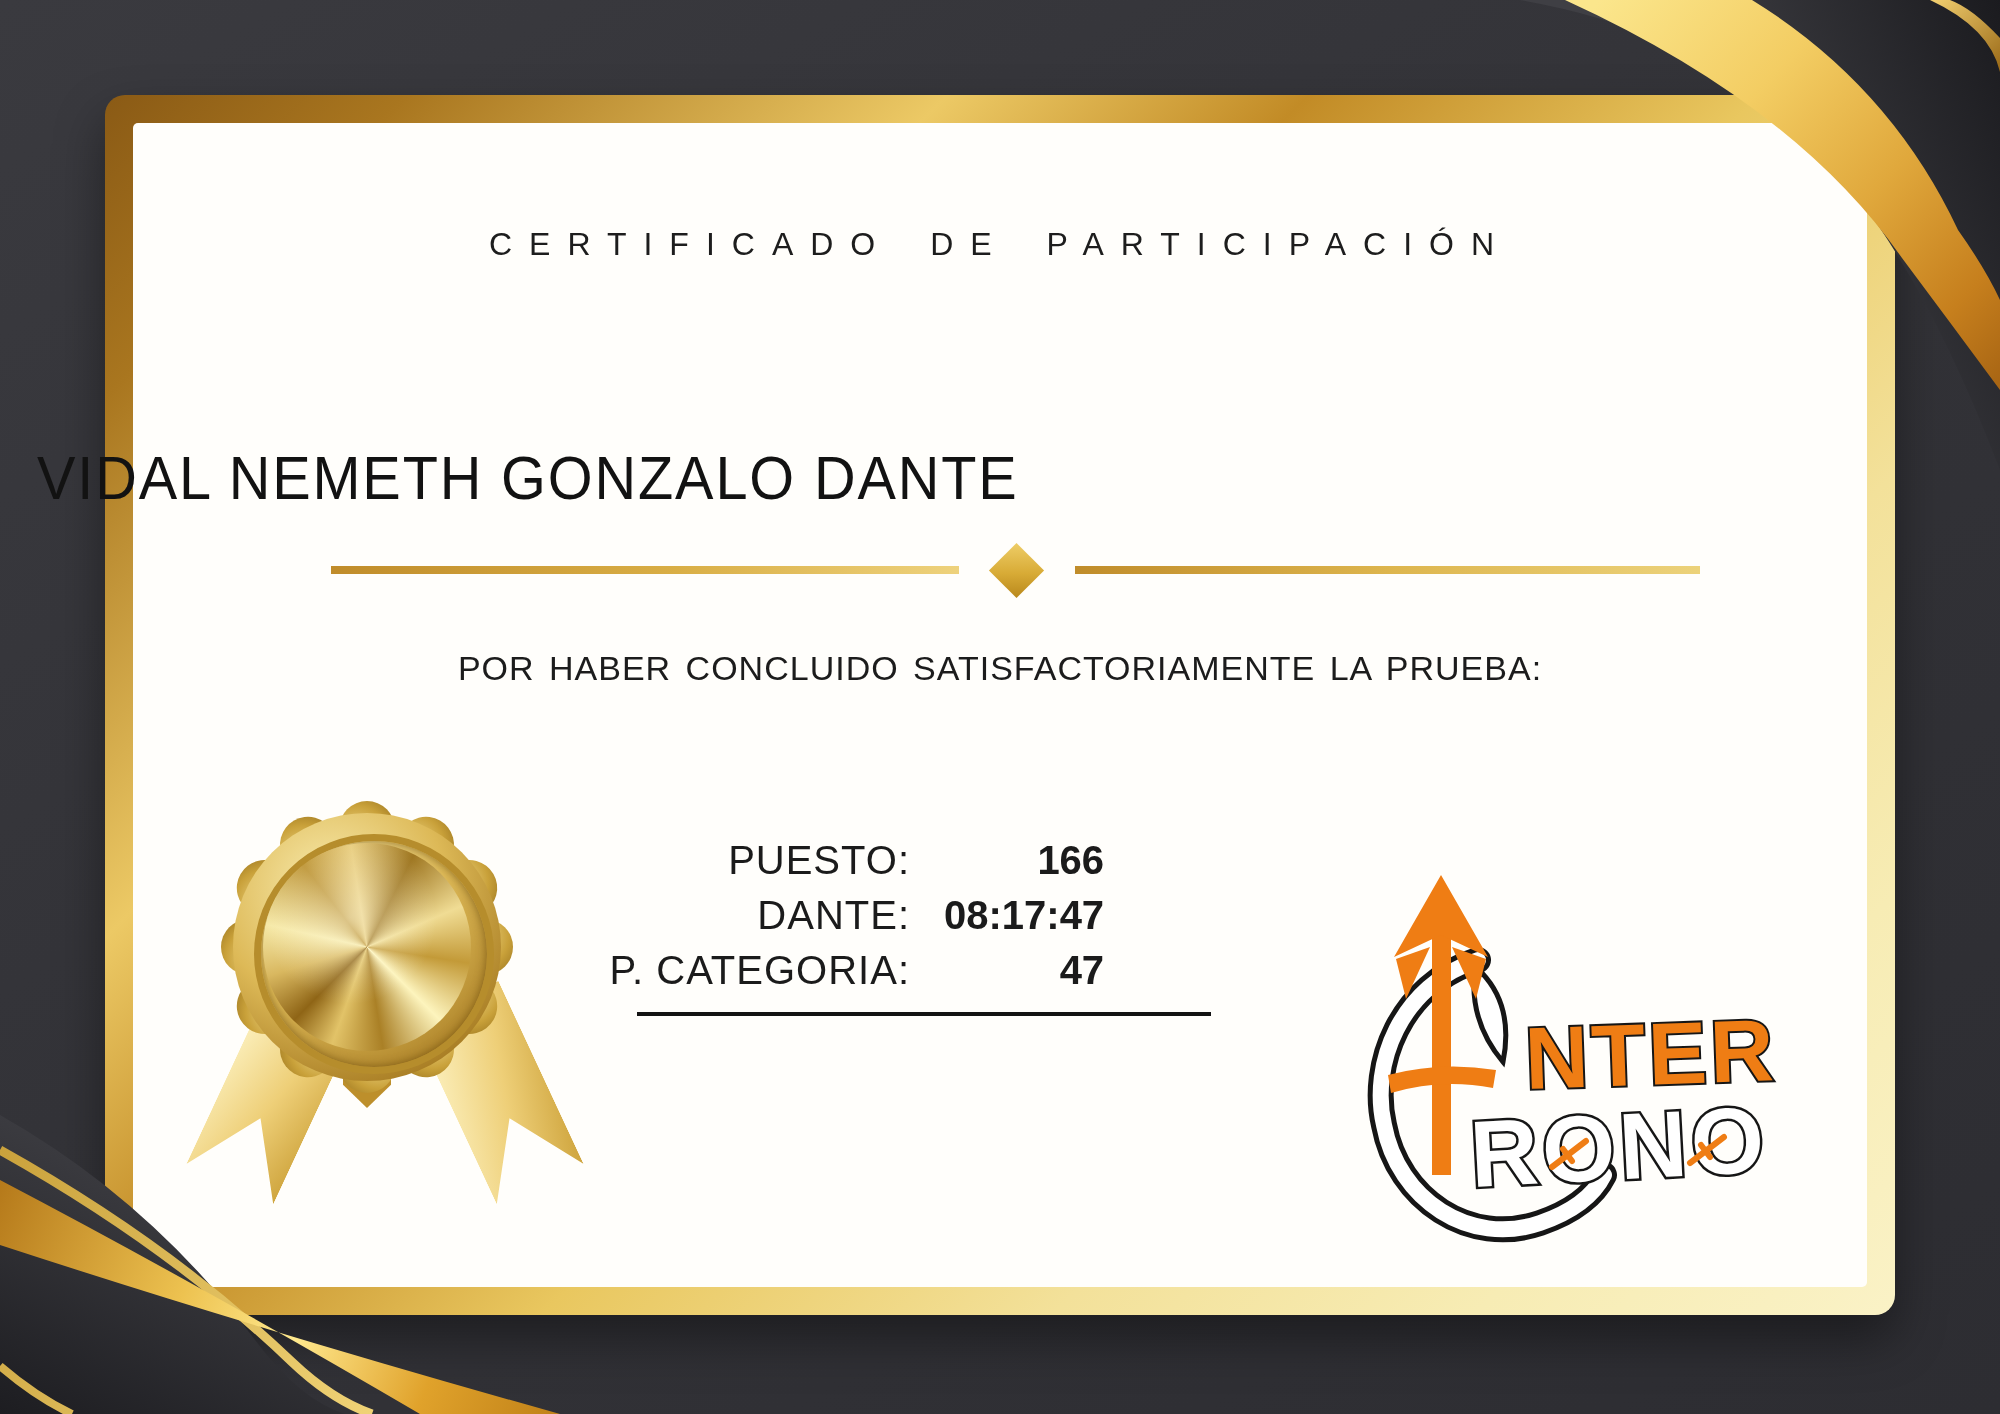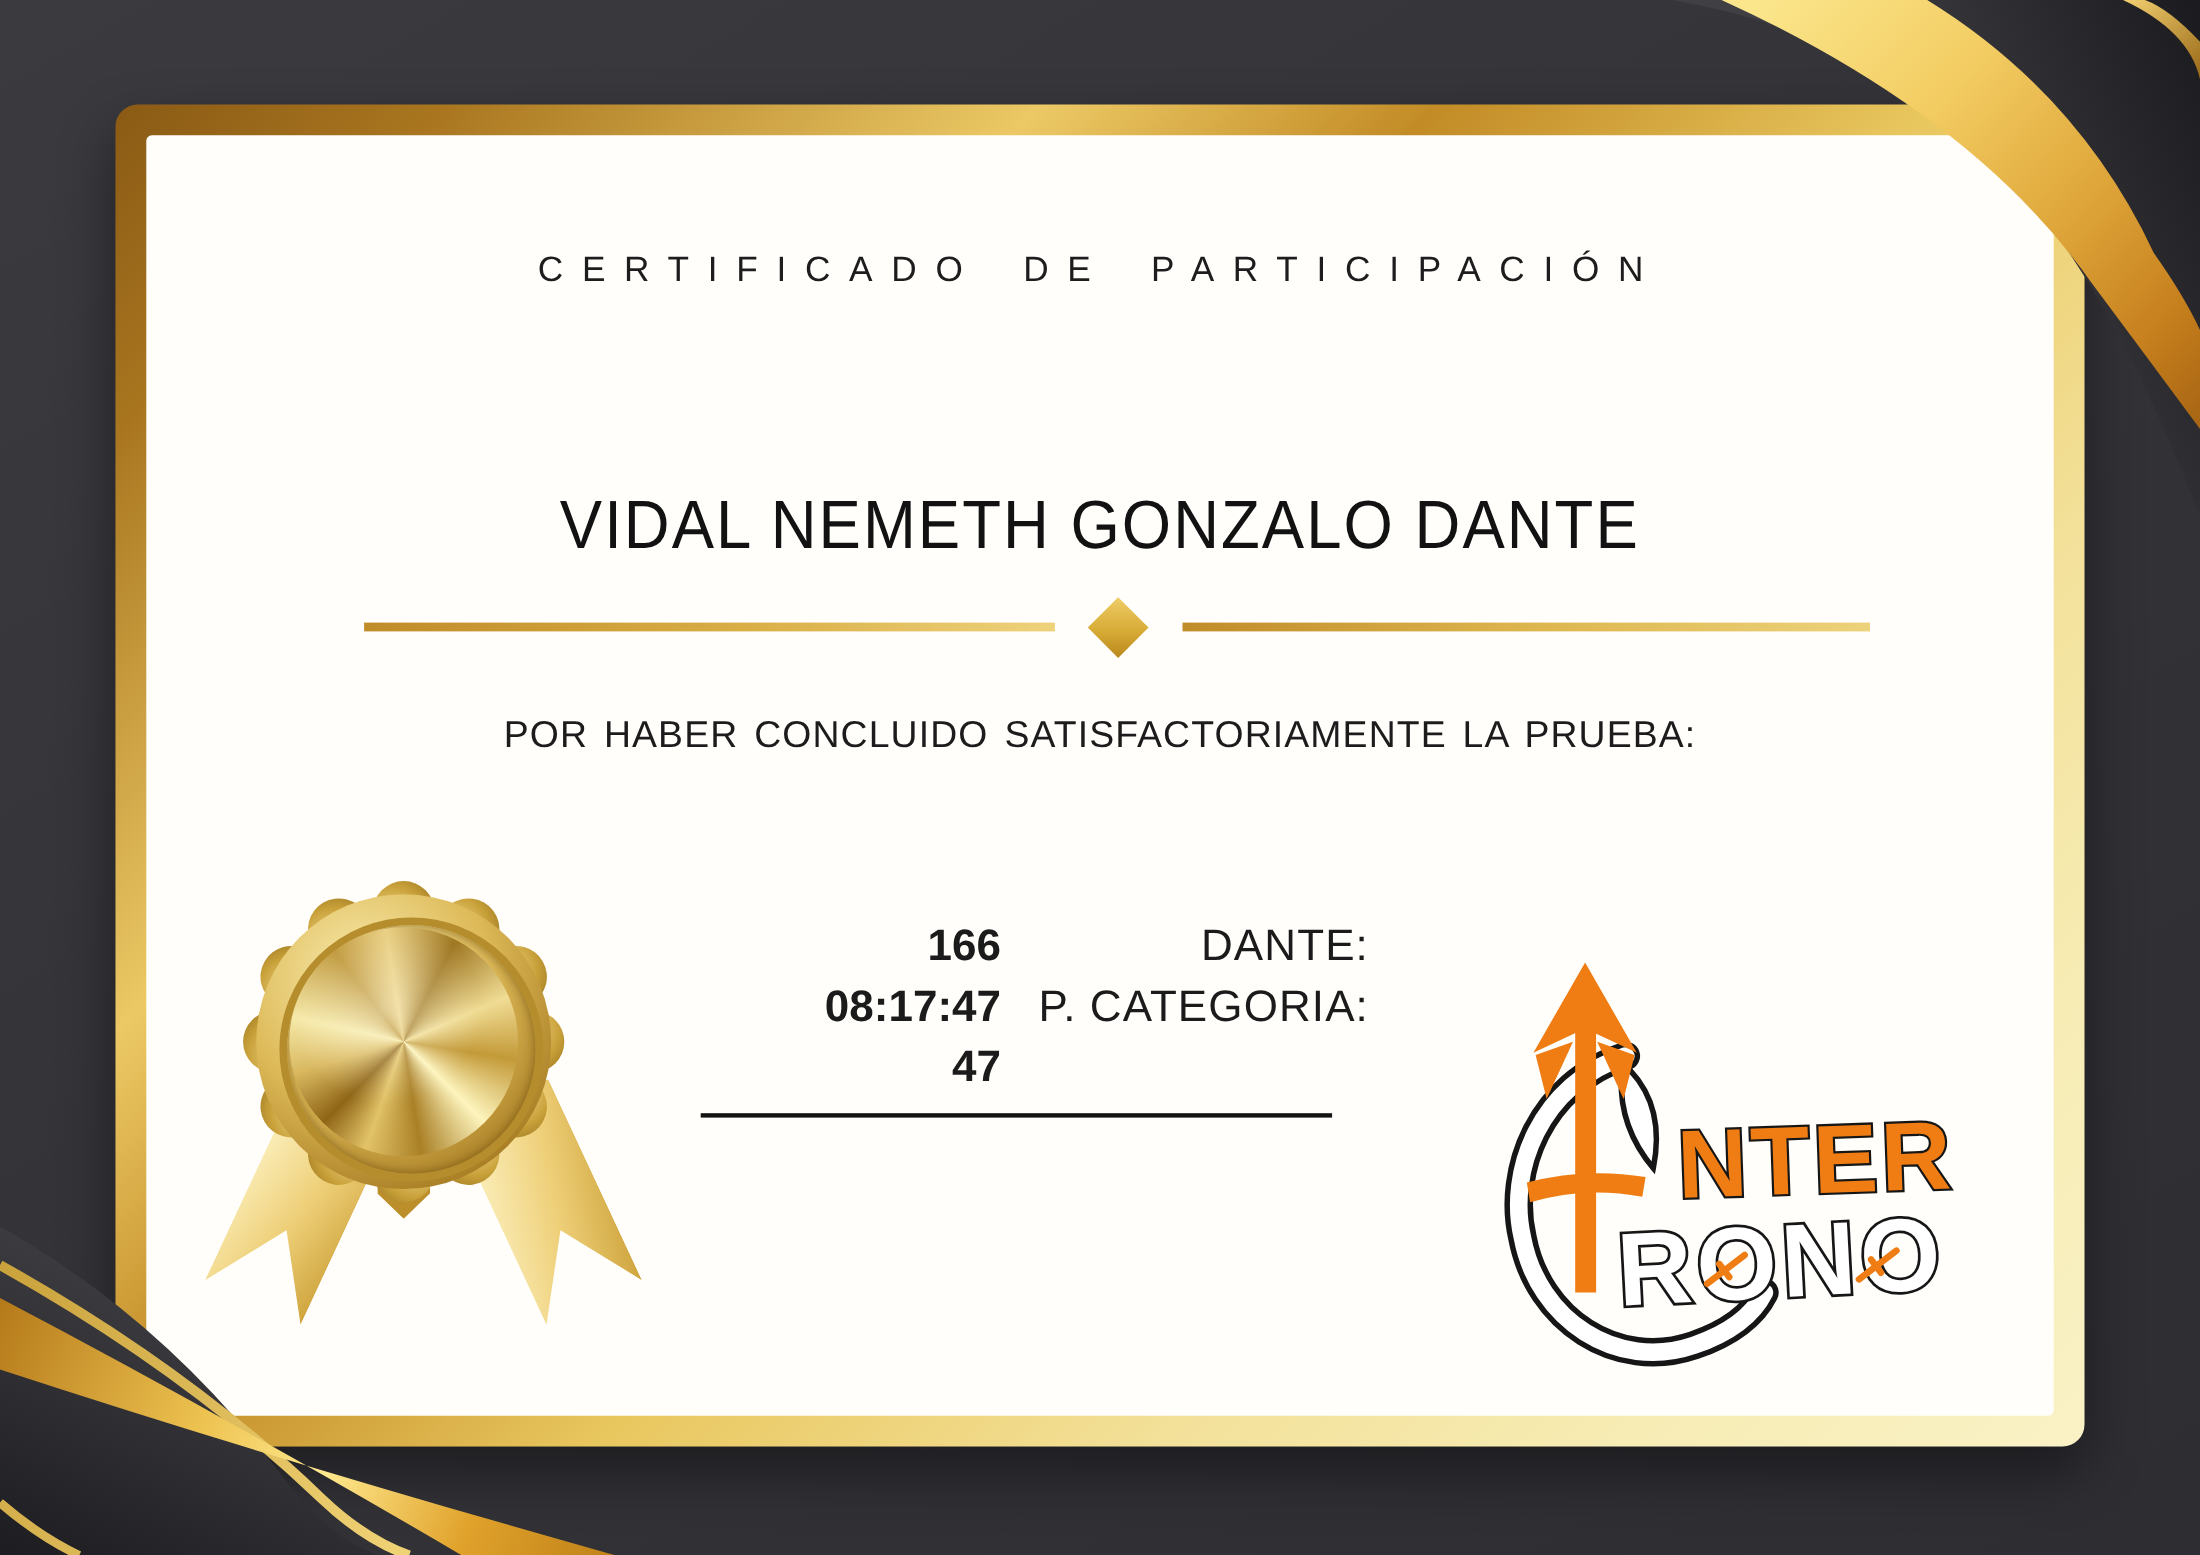--- a/index.html
+++ b/index.html
@@ -13,21 +13,21 @@
     position:absolute;left:105px;top:95px;width:1790px;height:1220px;border-radius:20px;
     background:linear-gradient(135deg,#8a5a15 0%,#a9761f 10%,#ecc965 28%,#c28b26 40%,#e9c75f 55%,#f3e19a 72%,#f7ecb4 86%,#faf2c6 100%);
     box-shadow:0 24px 50px rgba(0,0,0,.40);
   }
   .paper{position:absolute;left:28px;top:28px;right:28px;bottom:28px;border-radius:5px;background:#fffefb;}
   
   .title{
     position:absolute;left:0;right:0;top:226px;text-align:center;
     font-size:32px;font-weight:400;letter-spacing:17px;word-spacing:12px;color:#1d1d1d;
   }
-  .name-wrap{position:absolute;left:0;right:0;top:442px;text-align:center;}
+  .name-wrap{position:absolute;left:0;right:0;top:442px;text-align:left;}
   .name{
     display:inline-block;font-size:62px;font-weight:400;letter-spacing:2px;color:#121212;
     transform:scaleX(.93);white-space:nowrap;
   }
   .subtitle{
     position:absolute;left:0;right:0;top:649px;text-align:center;
     font-size:34px;font-weight:400;letter-spacing:1px;word-spacing:4px;color:#1c1c1c;
   }
   
   .div-line{position:absolute;top:566px;height:8px;}
@@ -109,20 +109,21 @@
     <span class="name">VIDAL NEMETH GONZALO DANTE</span>
   </div>
 
   <div class="div-line left"></div>
   <div class="div-diamond"></div>
   <div class="div-line right"></div>
 
   <div class="subtitle">POR HABER CONCLUIDO SATISFACTORIAMENTE LA PRUEBA:</div>
 
   <div class="stats">
+    <div class="lbl">PUESTO:</div>
     <div class="val">166</div>
     <div class="lbl">DANTE:</div>
     <div class="val">08:17:47</div>
     <div class="lbl">P. CATEGORIA:</div>
     <div class="val">47</div>
   </div>
   <div class="sig-line"></div>
 
   <div class="ribbon left"></div>
   <div class="ribbon right"></div>

